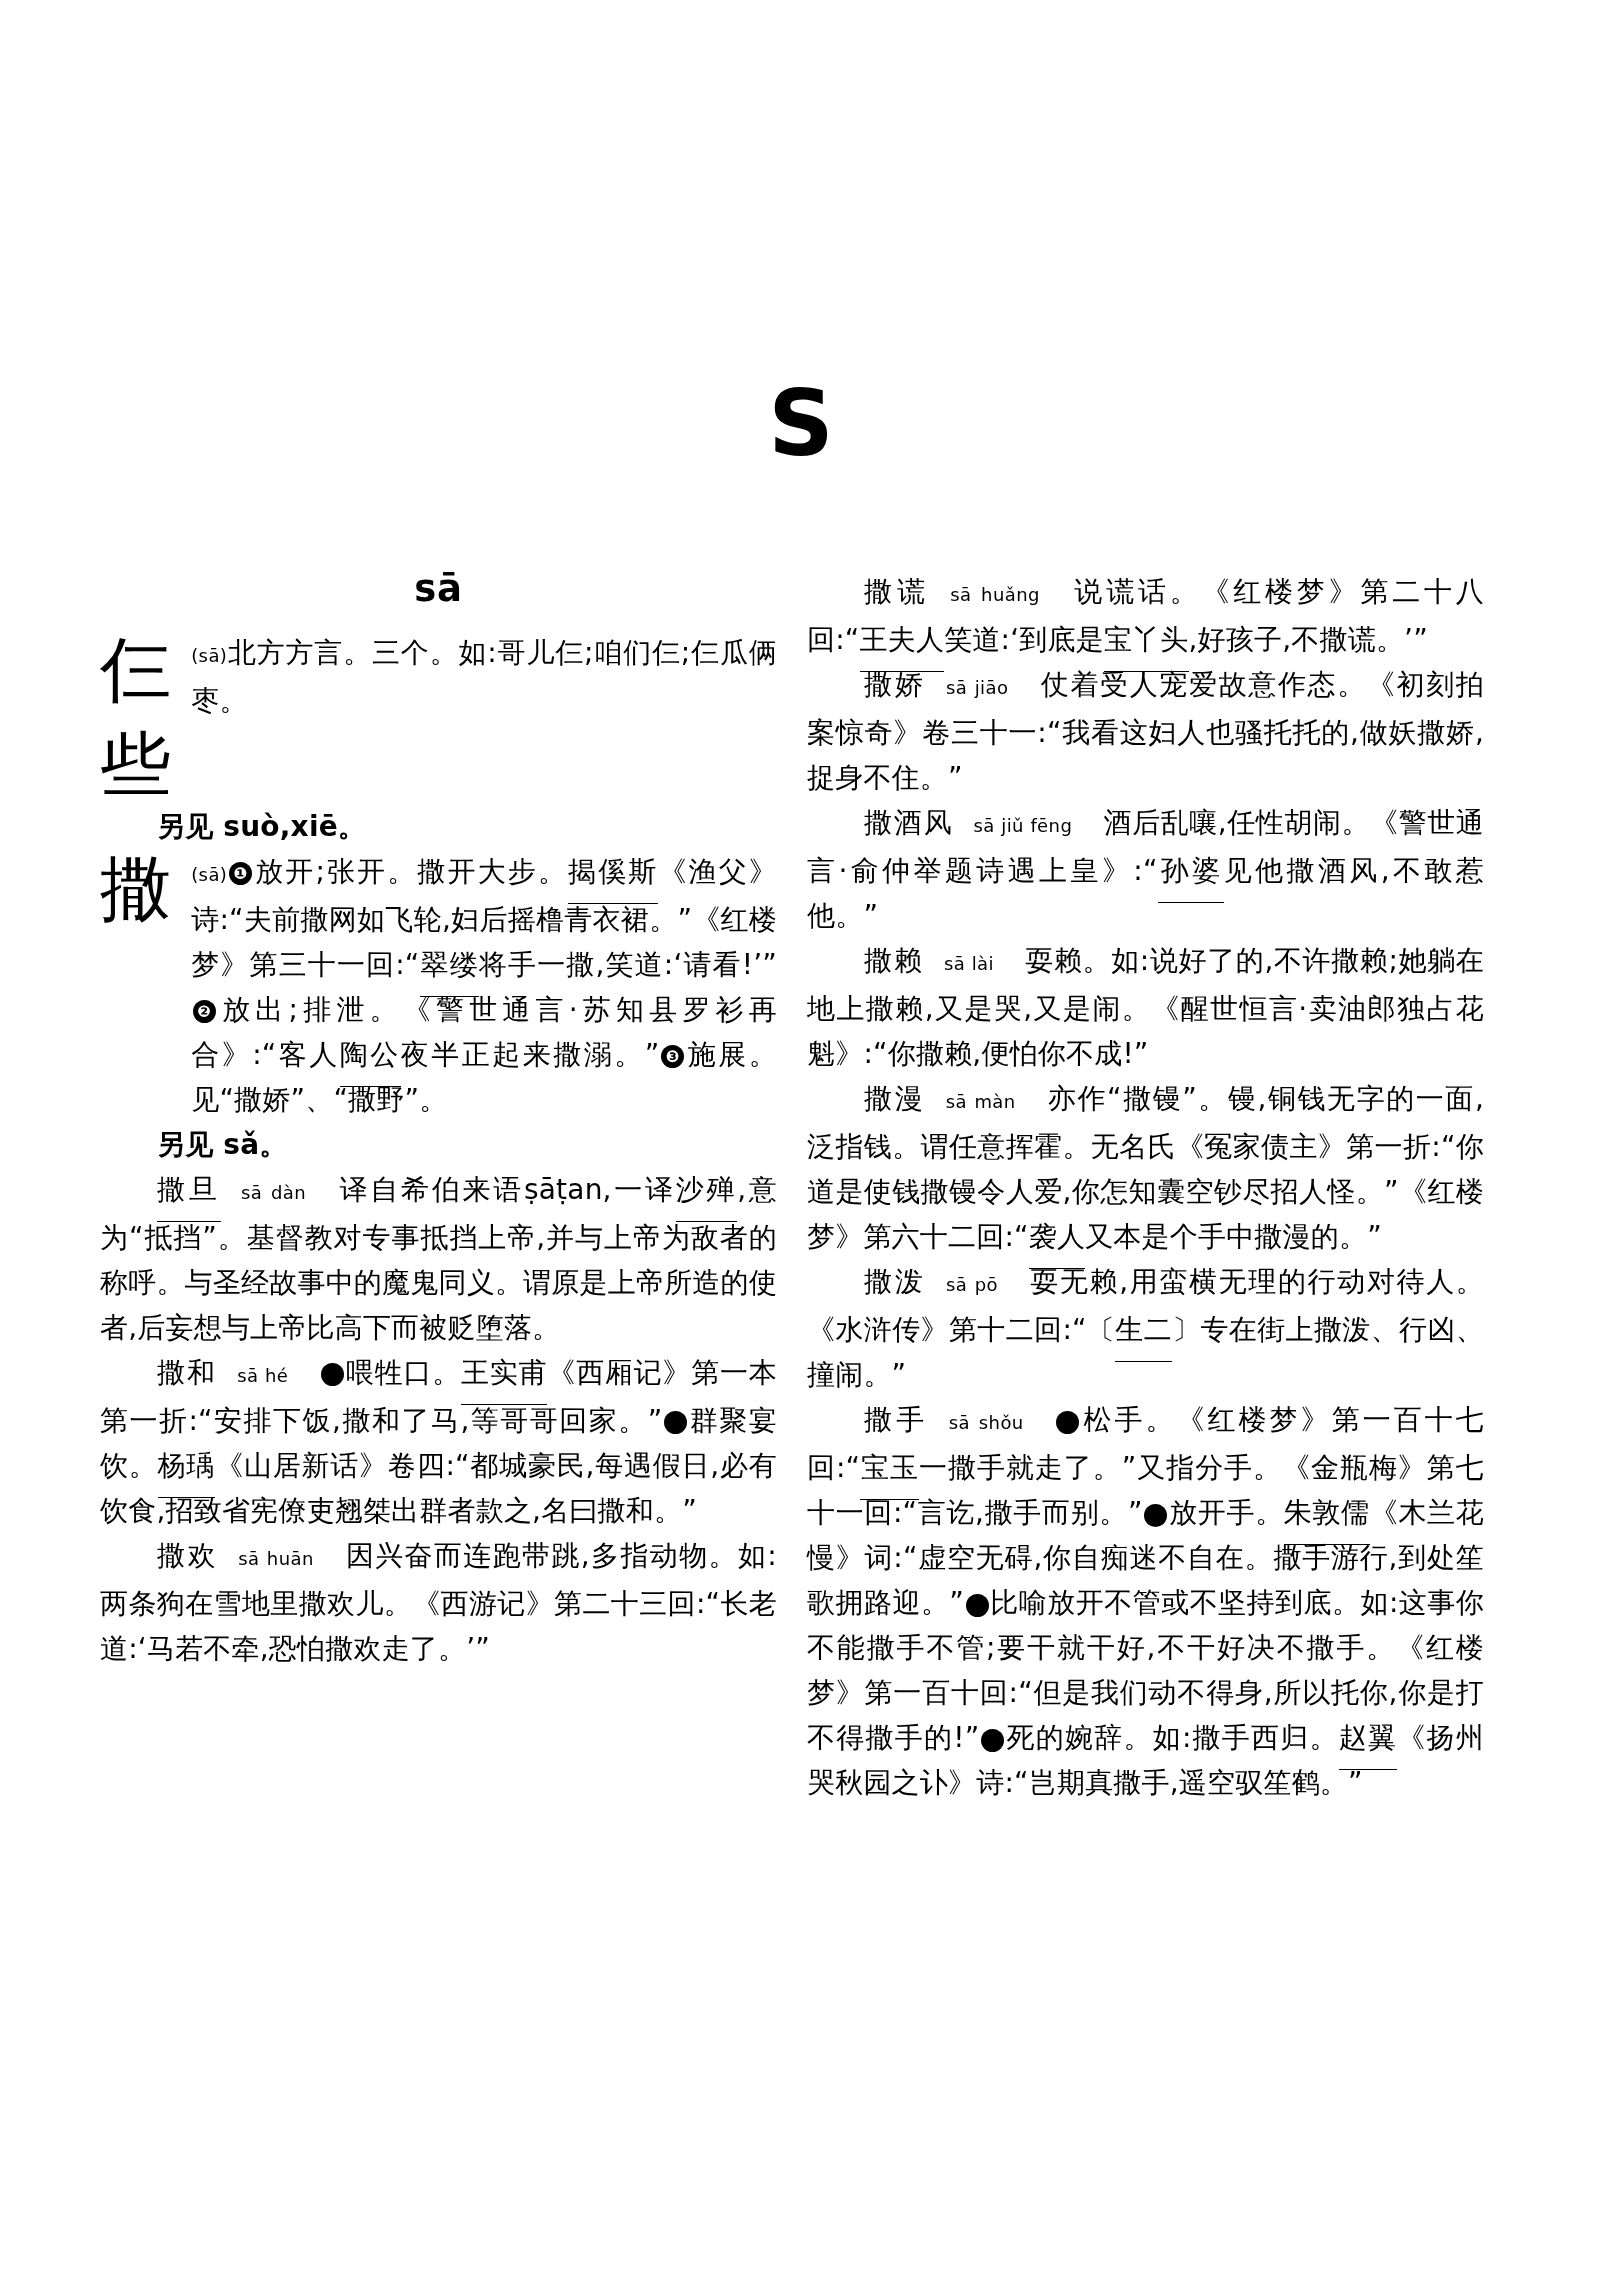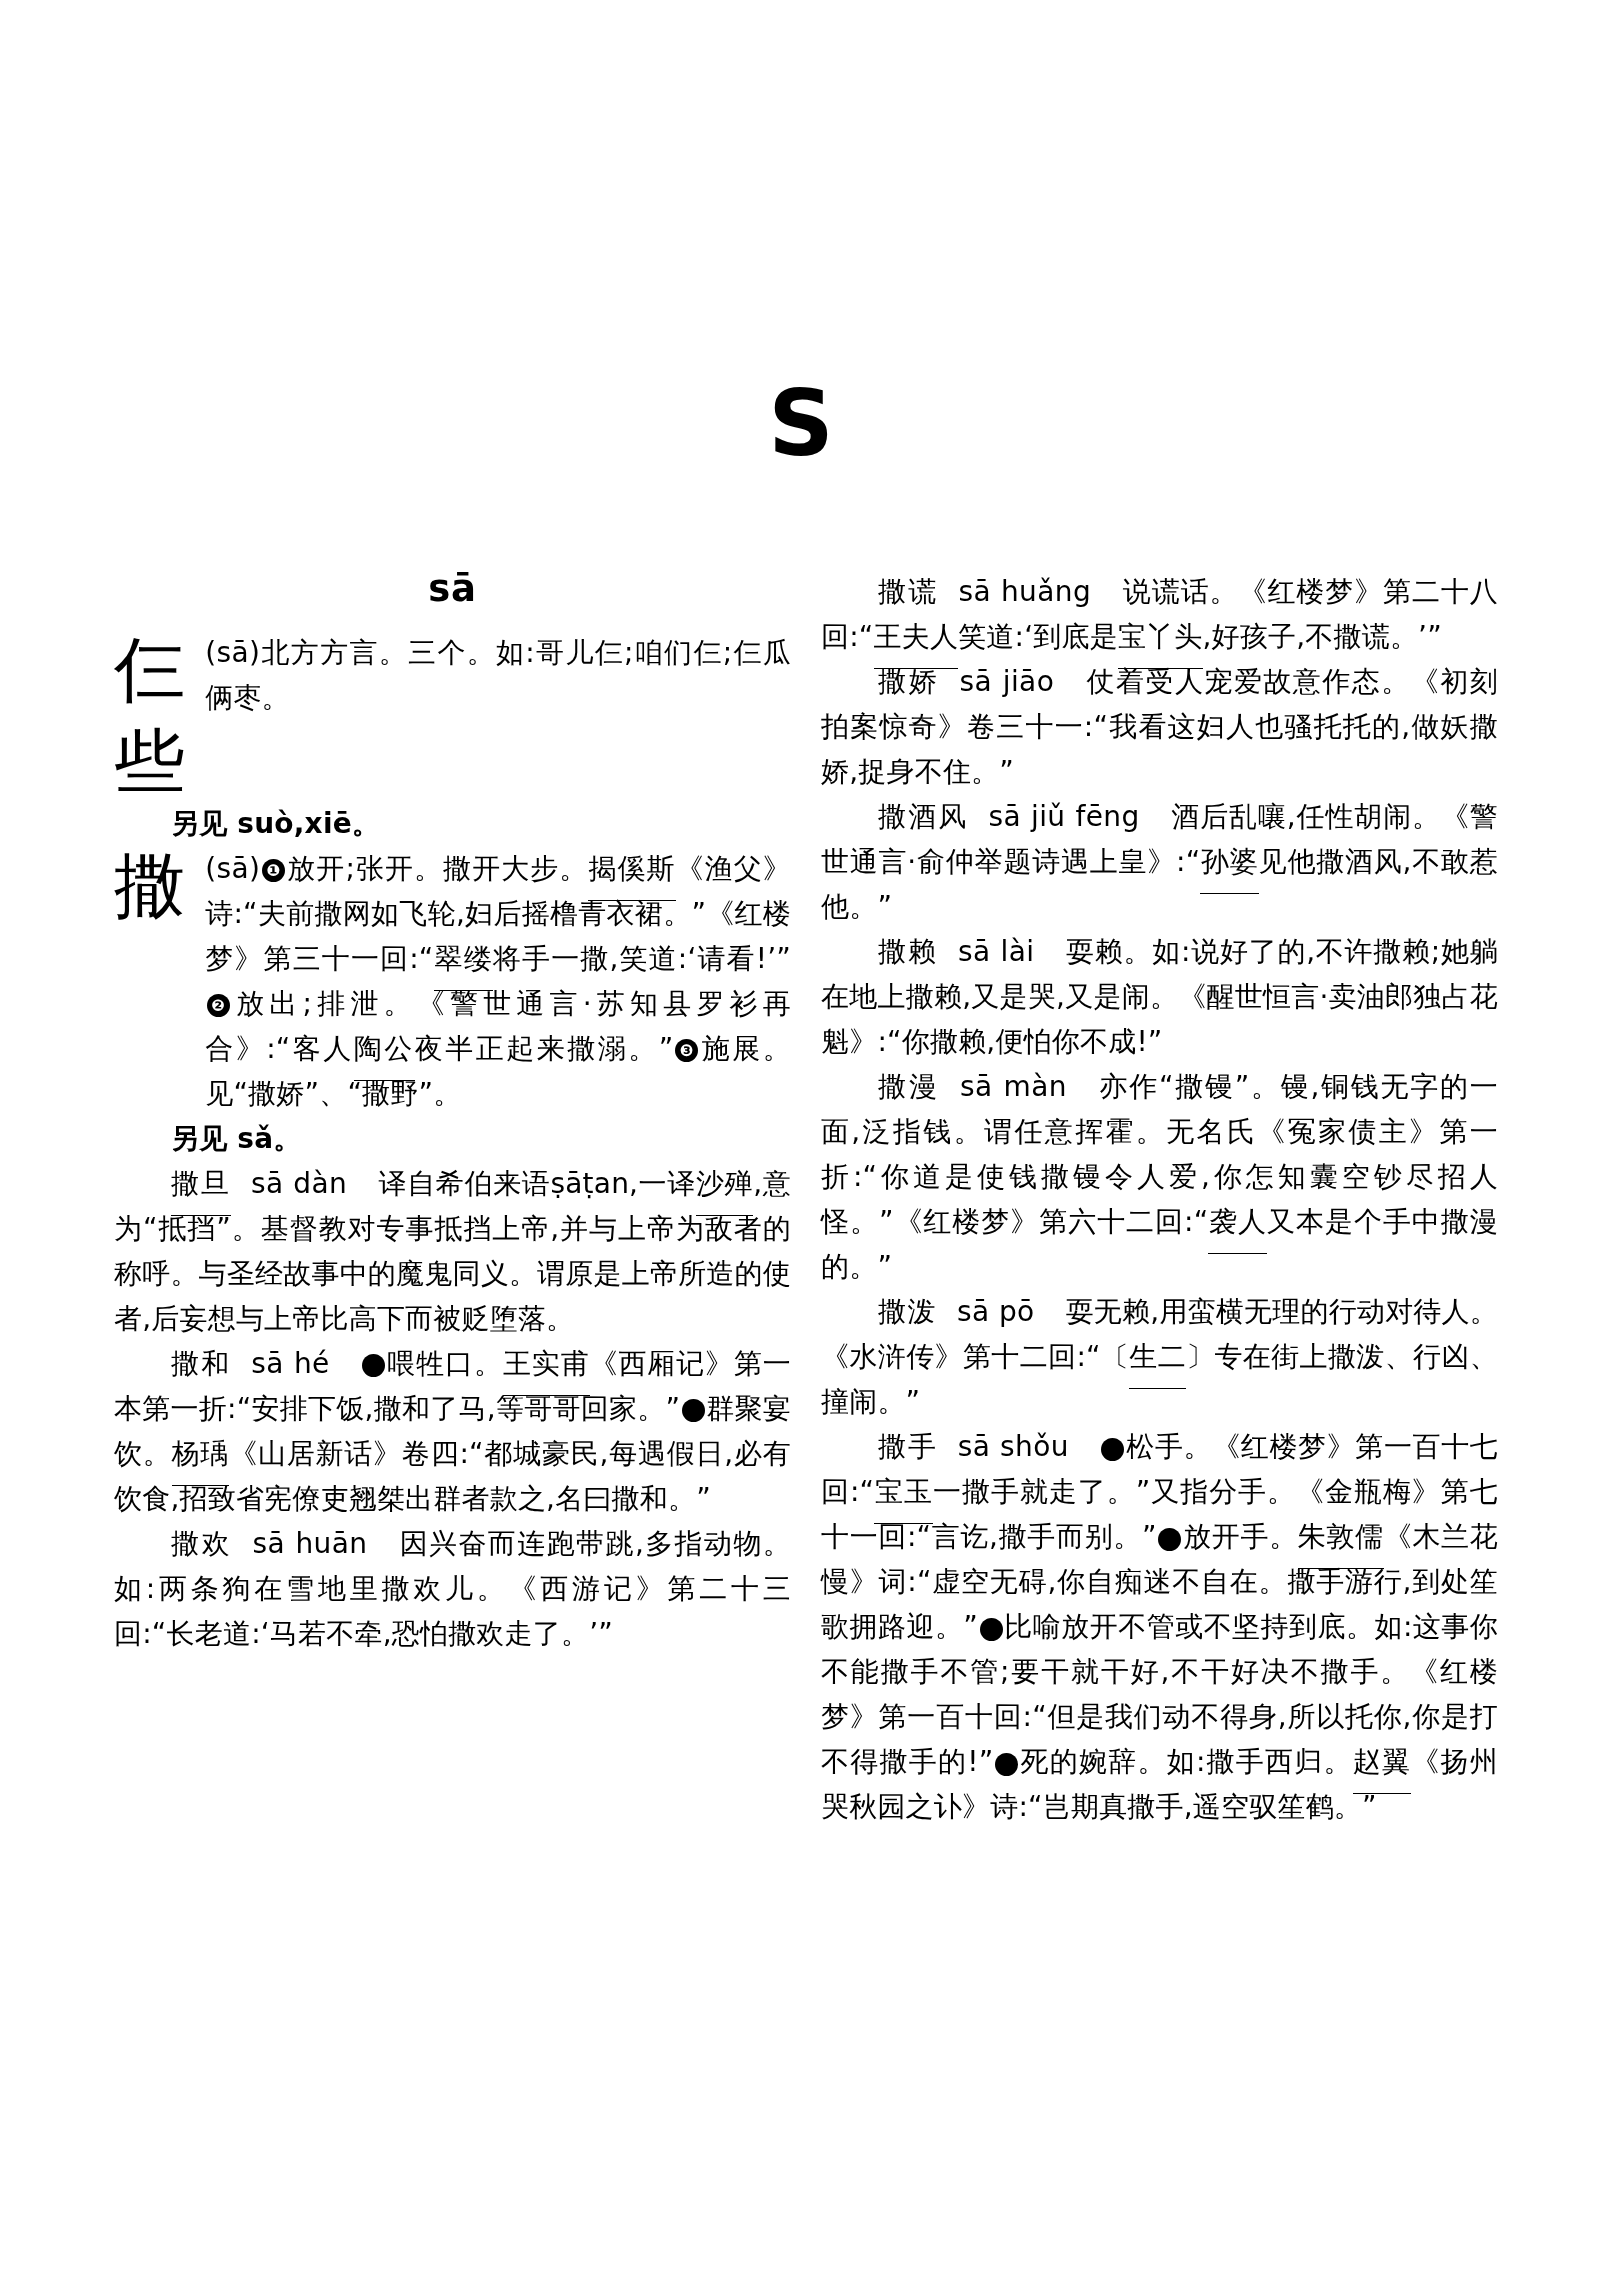--- a/index.html
+++ b/index.html
@@ -35,21 +35,21 @@
     font-family: "DejaVu Sans", "Liberation Sans", sans-serif;
     font-weight: 700;
     font-size: 91px;
     line-height: 1;
     letter-spacing: 0;
   }
 
   
   .columns {
     position: absolute;
-    left: 114px;
+    left: 100px;
     top: 569px;
     width: 1384px;
     display: flex;
     flex-direction: row;
     justify-content: space-between;
     align-items: flex-start;
   }
   .col {
     width: 677px;
     box-sizing: border-box;
@@ -102,21 +102,21 @@
   .para.hang {
     
     overflow: hidden;
   }
 
   .clear { clear: both; }
 
   
   .pinyin {
     font-family: "DejaVu Sans", "Liberation Sans", sans-serif;
-    font-size: 28px;
+    font-size: 18px;
     letter-spacing: 0.4px;
   }
   .term {
     font-weight: 700;
   }
   .uline {
     border-bottom: 1.5px solid #000;
     padding-bottom: 15px;
   }
   .sense {

